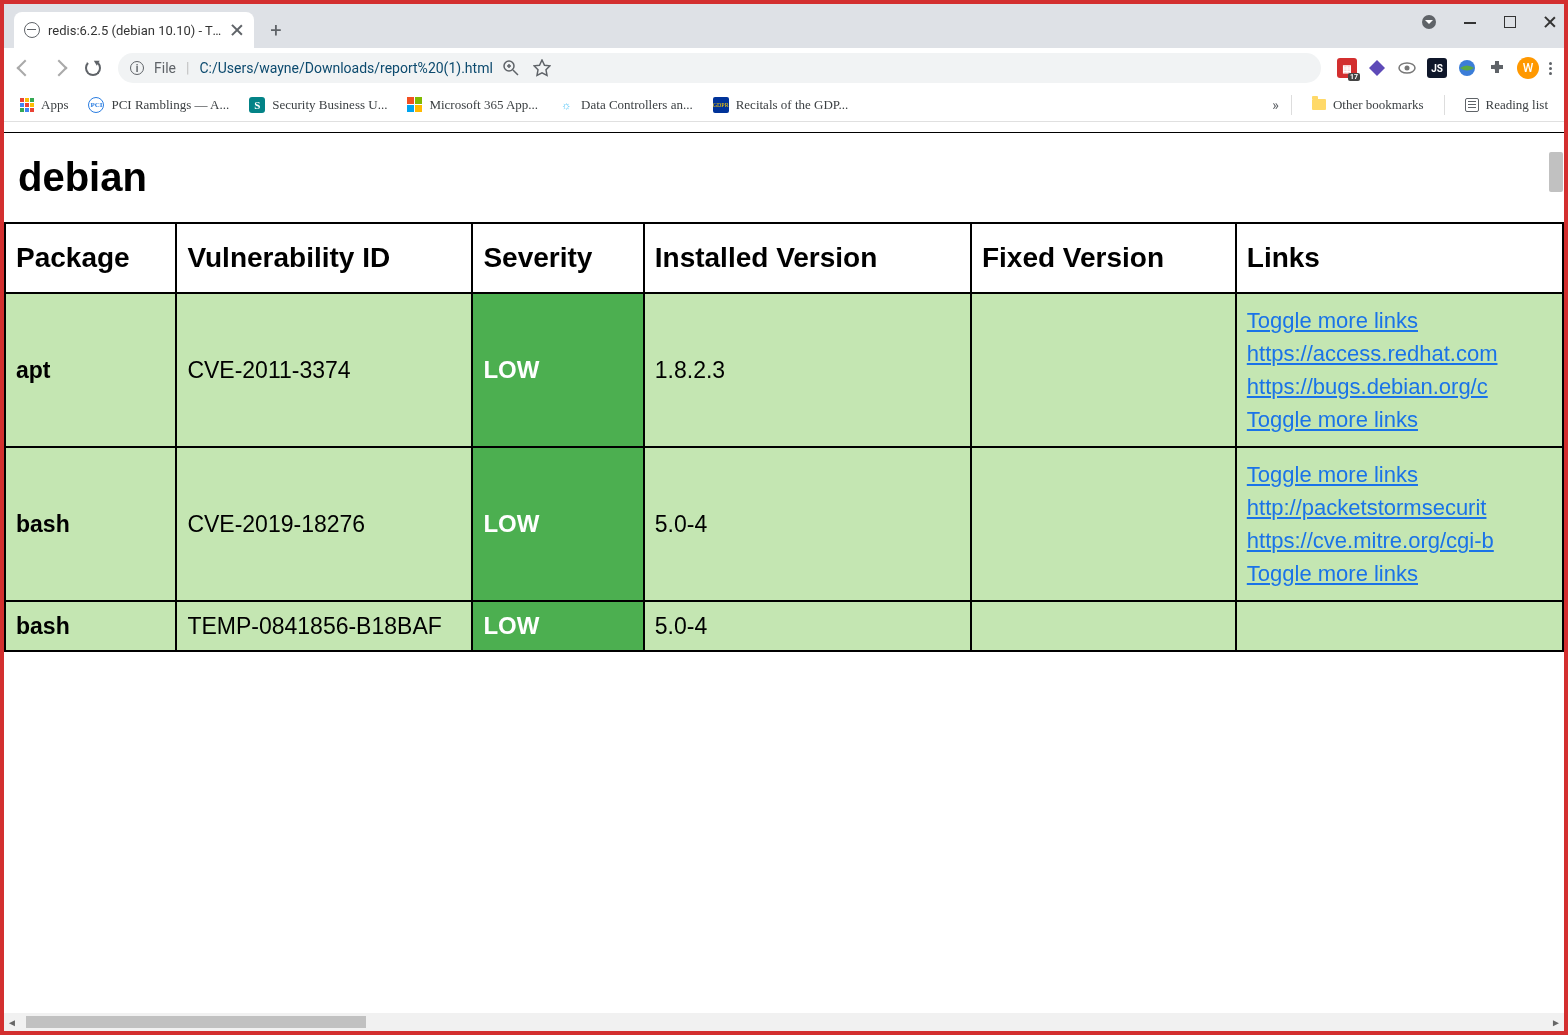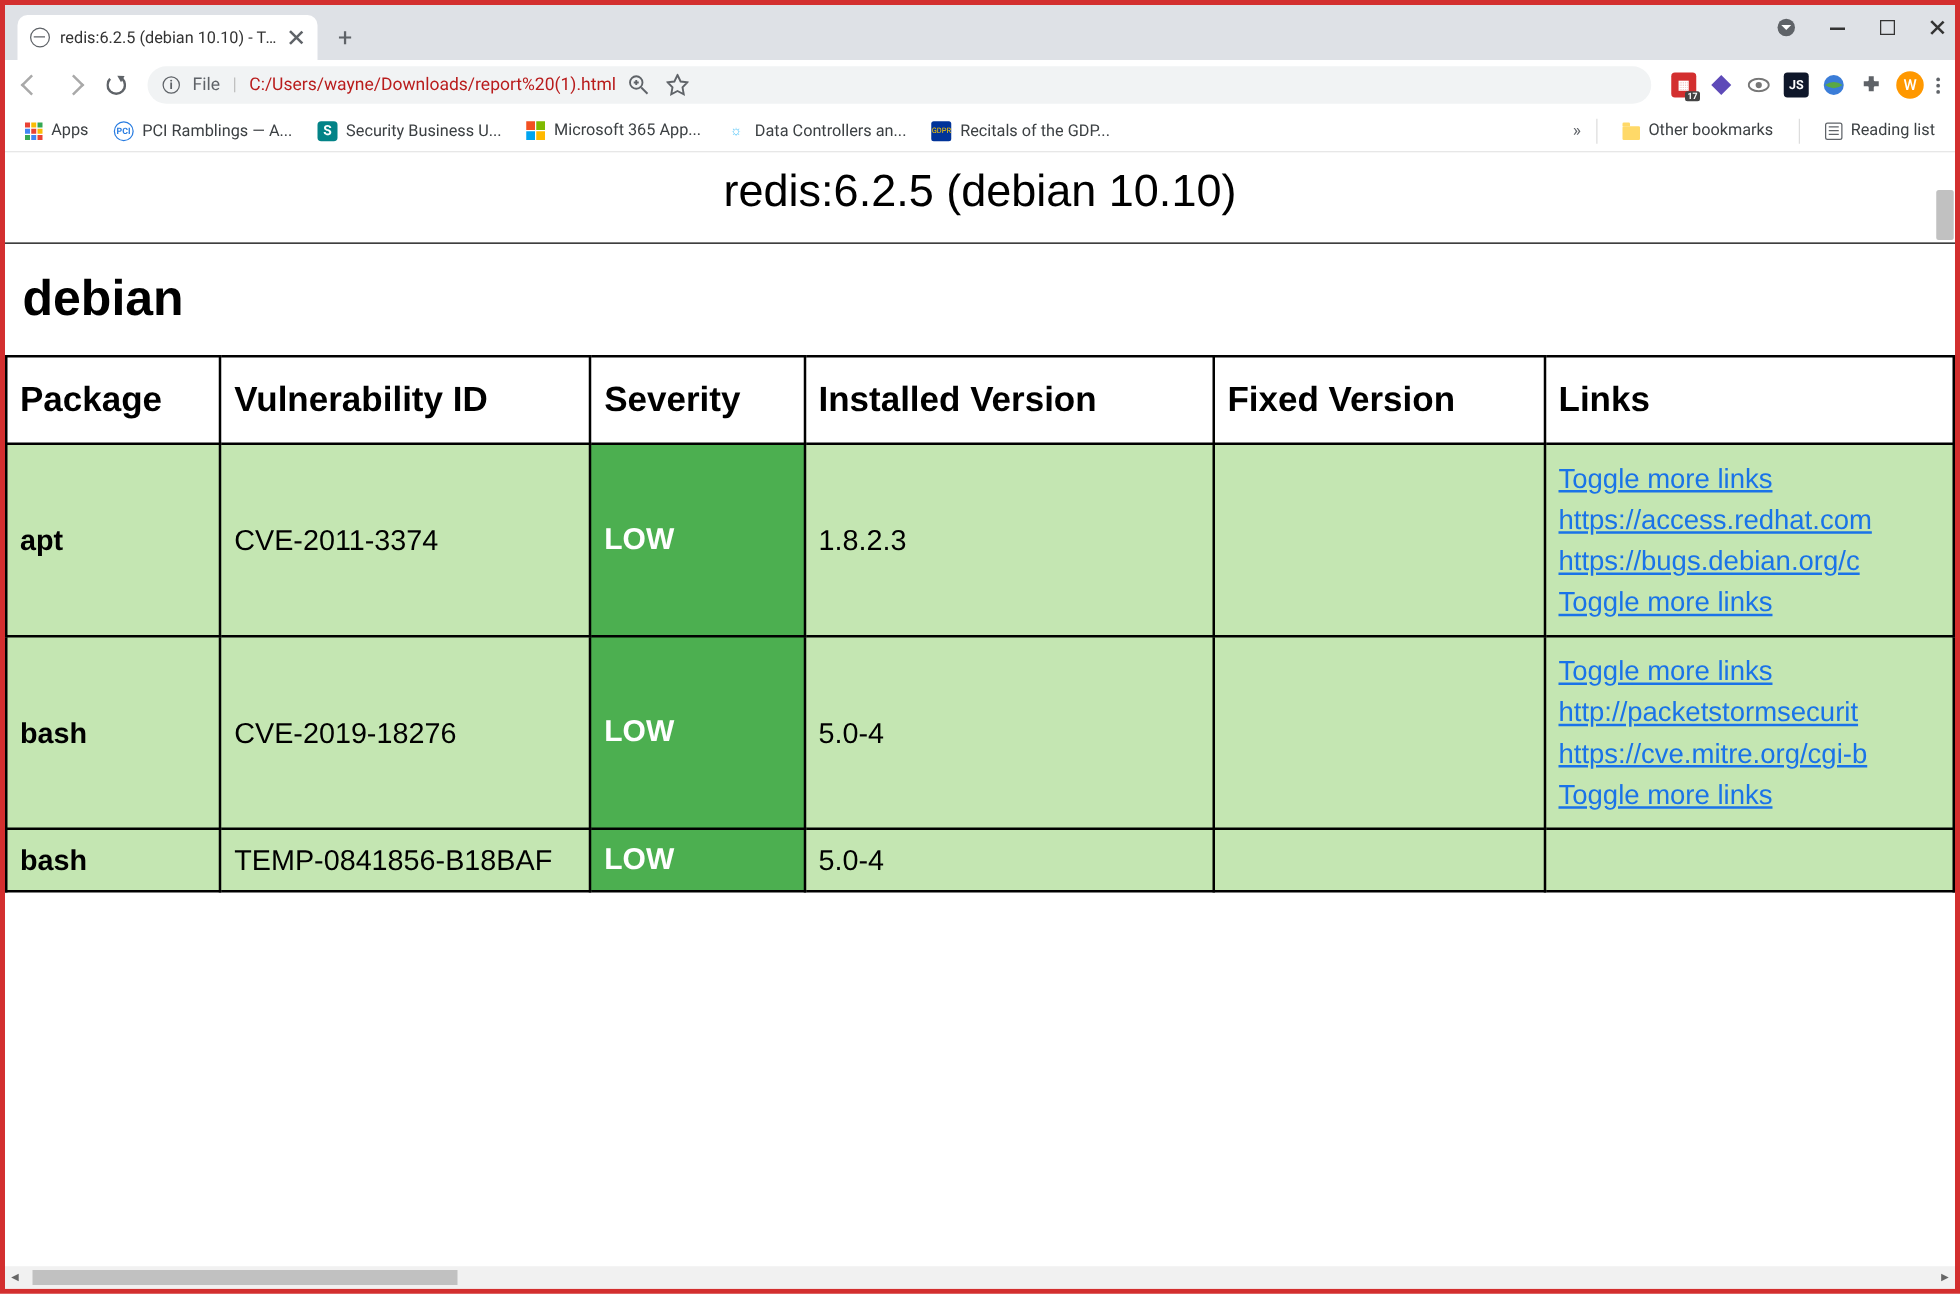--- a/index.html
+++ b/index.html
@@ -95,21 +95,21 @@
   background: #f1f3f4;
   border-radius: 15px;
   display: flex;
   align-items: center;
   padding: 0 12px;
   gap: 10px;
   font-size: 14px;
   color: #5f6368;
 }
 .info-icon { width:14px; height:14px; border:1.5px solid #5f6368; border-radius:50%; display:flex; align-items:center; justify-content:center; font-size:10px; font-weight:bold; }
-.addr-text { color: #b91c1c; }
+.addr-text { color: #0c4a6e; }
 .addr-file { color:#5f6368; }
 .addr-sep { color:#c0c0c0; }
 .addr-right { display:flex; align-items:center; gap:14px; padding-right:4px; }
 .ext-row { display:flex; align-items:center; gap:10px; }
 .ext-icon { width:20px; height:20px; border-radius:3px; display:flex; align-items:center; justify-content:center; font-size:10px; cursor:pointer; }
 .avatar { width:22px; height:22px; border-radius:50%; background:#ff9800; color:#fff; display:flex; align-items:center; justify-content:center; font-size:12px; font-weight:500; }
 .menu-dots { display:flex; flex-direction:column; gap:2px; cursor:pointer; }
 .menu-dots span{width:3px;height:3px;background:#5f6368;border-radius:50%;}
 
 
@@ -117,21 +117,21 @@
   height: 34px;
   background: #fff;
   border-bottom: 1px solid #e0e0e0;
   display: flex;
   align-items: center;
   padding: 0 8px;
   gap: 4px;
   font-size: 13px;
   color: #3c4043;
 }
-.bm-item { display:flex; align-items:flex-end; gap:7px; padding:4px 8px; border-radius:4px; cursor:pointer; white-space:nowrap; }
+.bm-item { display:flex; align-items:center; gap:7px; padding:4px 8px; border-radius:4px; cursor:pointer; white-space:nowrap;font-family:Liberation Serif, serif; }
 .bm-icon { width:16px; height:16px; display:flex; align-items:center; justify-content:center; font-size:11px; border-radius:2px; }
 .apps-icon { display:grid; grid-template-columns:repeat(3,4px); grid-template-rows:repeat(3,4px); gap:1px; }
 .apps-icon span{width:4px;height:4px;}
 .apps-icon span:nth-child(1){background:#ea4335;}
 .apps-icon span:nth-child(2){background:#fbbc04;}
 .apps-icon span:nth-child(3){background:#34a853;}
 .apps-icon span:nth-child(4){background:#4285f4;}
 .apps-icon span:nth-child(5){background:#ea4335;}
 .apps-icon span:nth-child(6){background:#fbbc04;}
 .apps-icon span:nth-child(7){background:#34a853;}
@@ -360,21 +360,20 @@
     <span class="bm-sep"></span>
     <div class="bm-item">
       <span class="rl-icon"></span>
       <span>Reading list</span>
     </div>
   </div>
 </div>
 
 <div class="viewport">
   <div class="content">
-    <h2>redis:6.2.5 (debian 10.10)</h2>
     <div class="hr"></div>
     <h3>debian</h3>
     <table>
       <thead>
         <tr>
           <th style="width:11%">Package</th>
           <th style="width:19%">Vulnerability ID</th>
           <th style="width:11%">Severity</th>
           <th style="width:21%">Installed Version</th>
           <th style="width:17%">Fixed Version</th>

